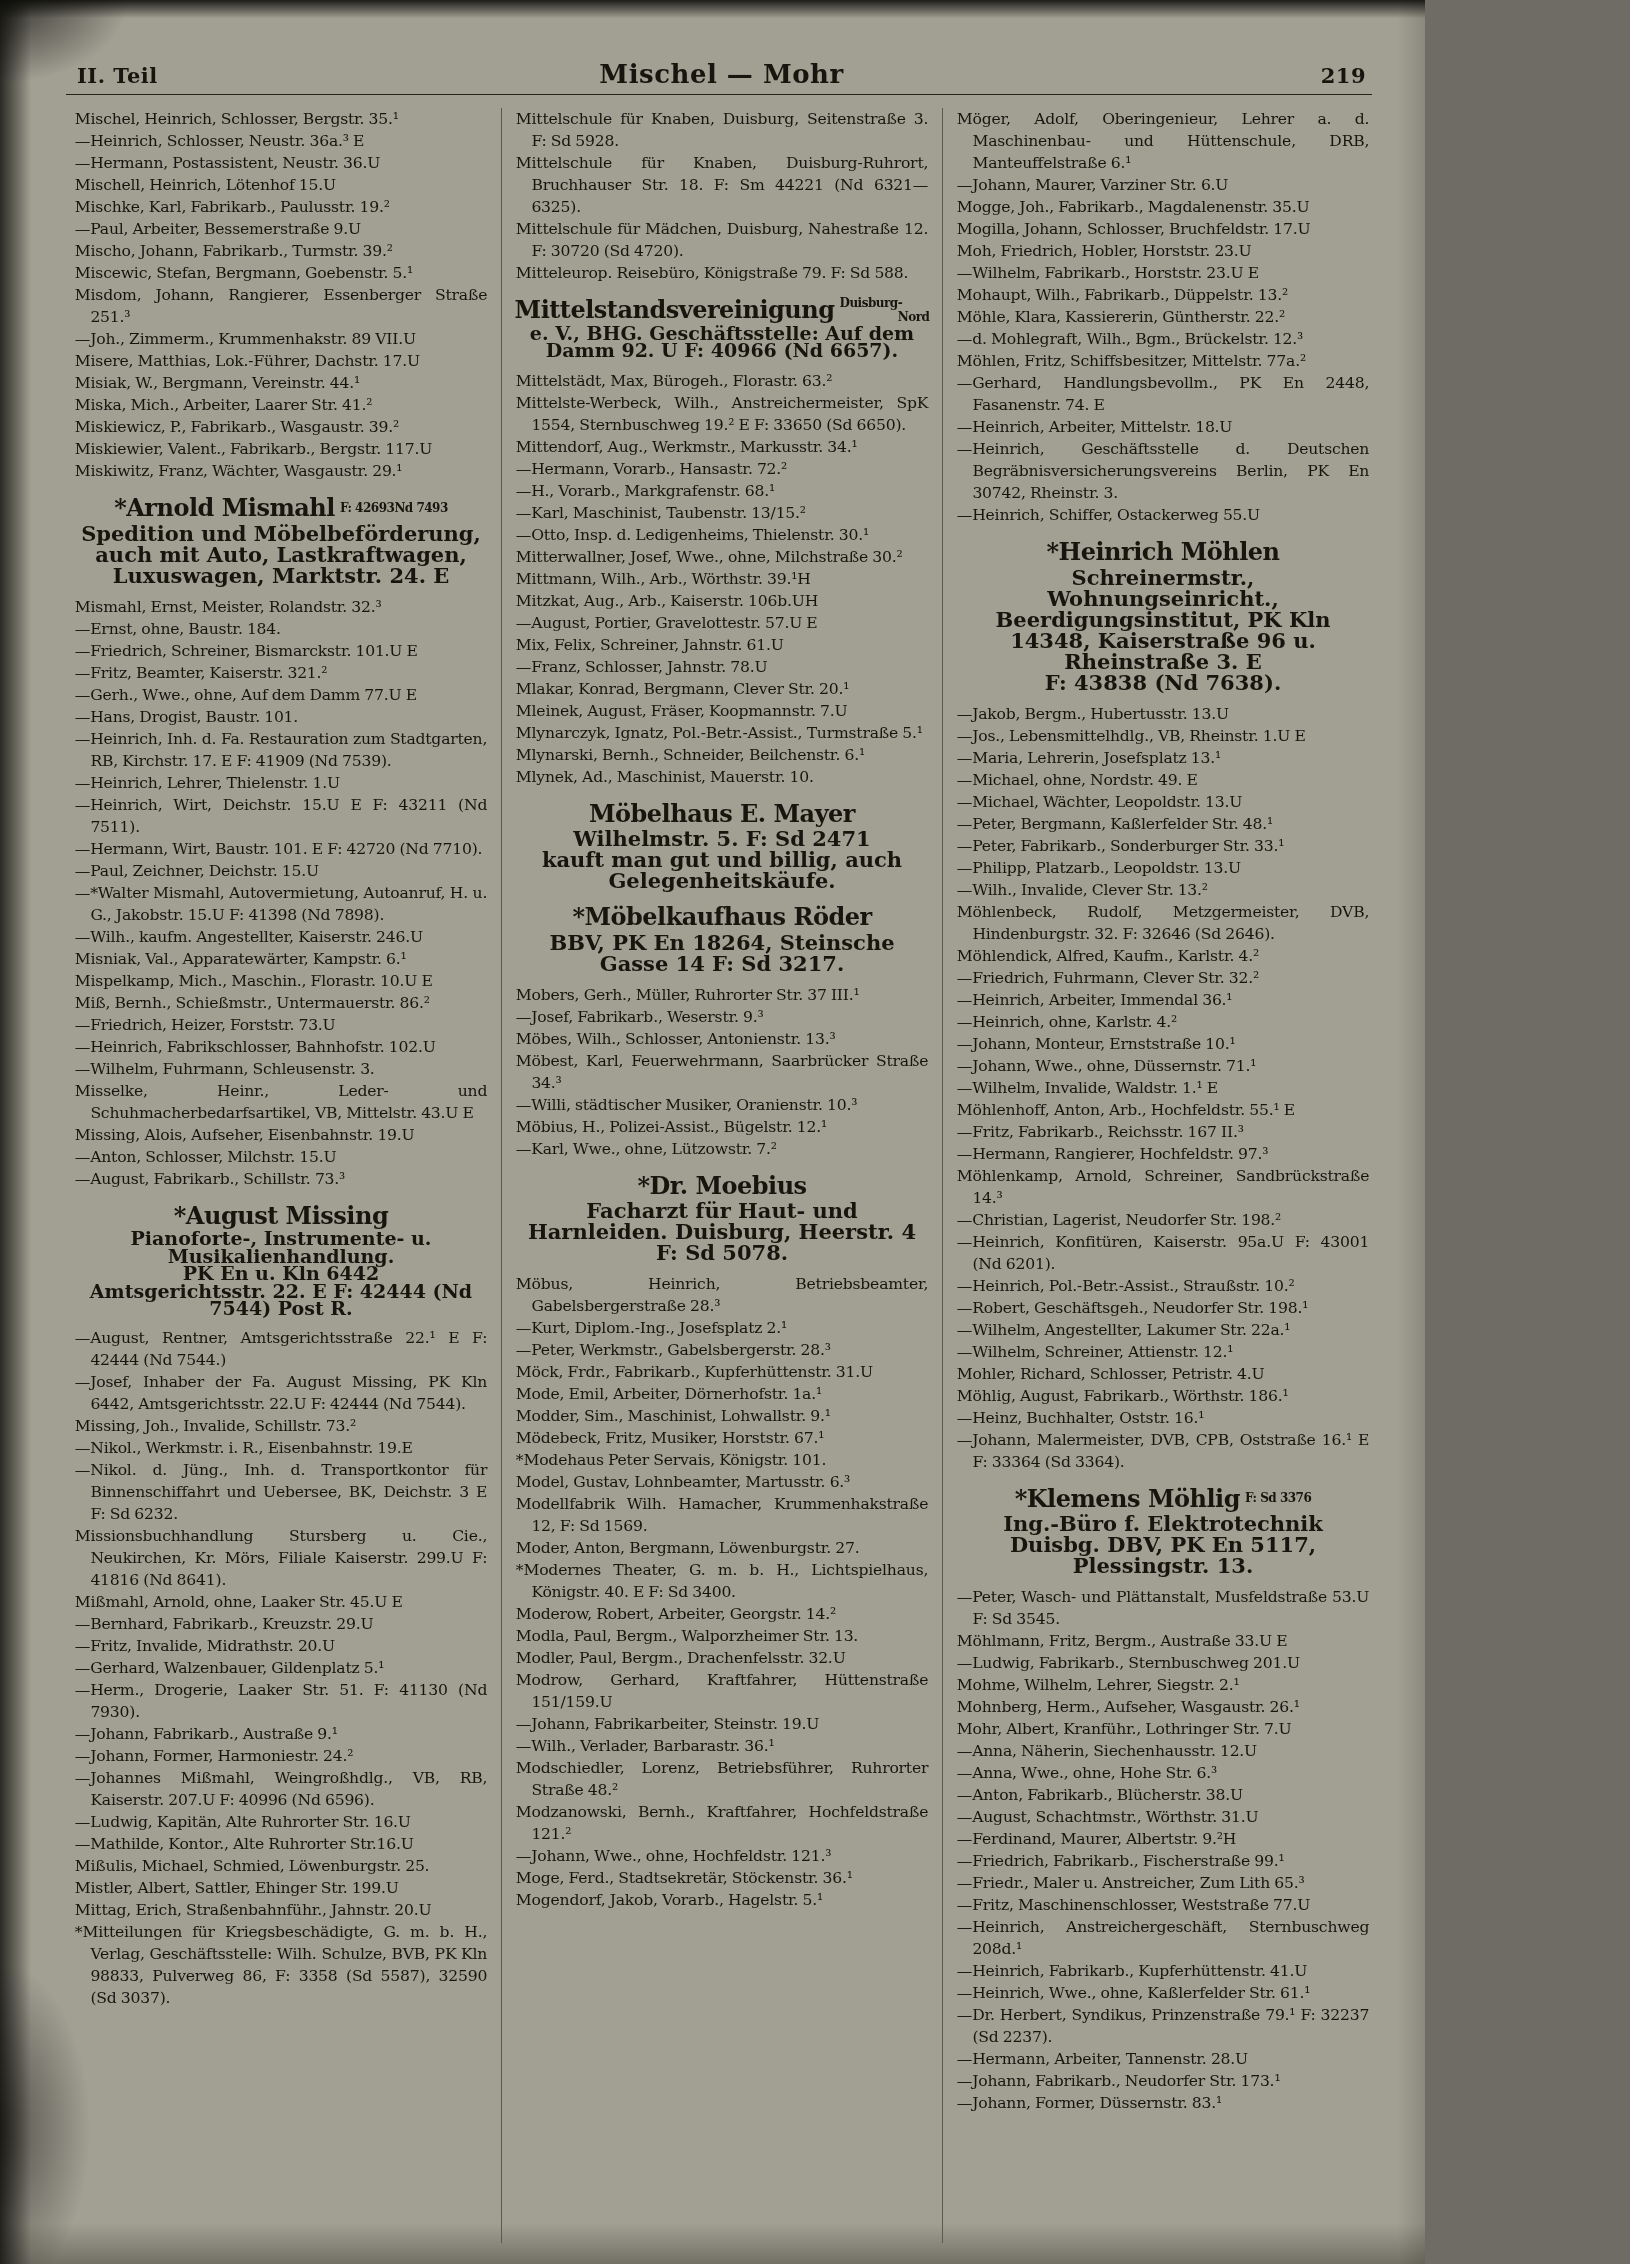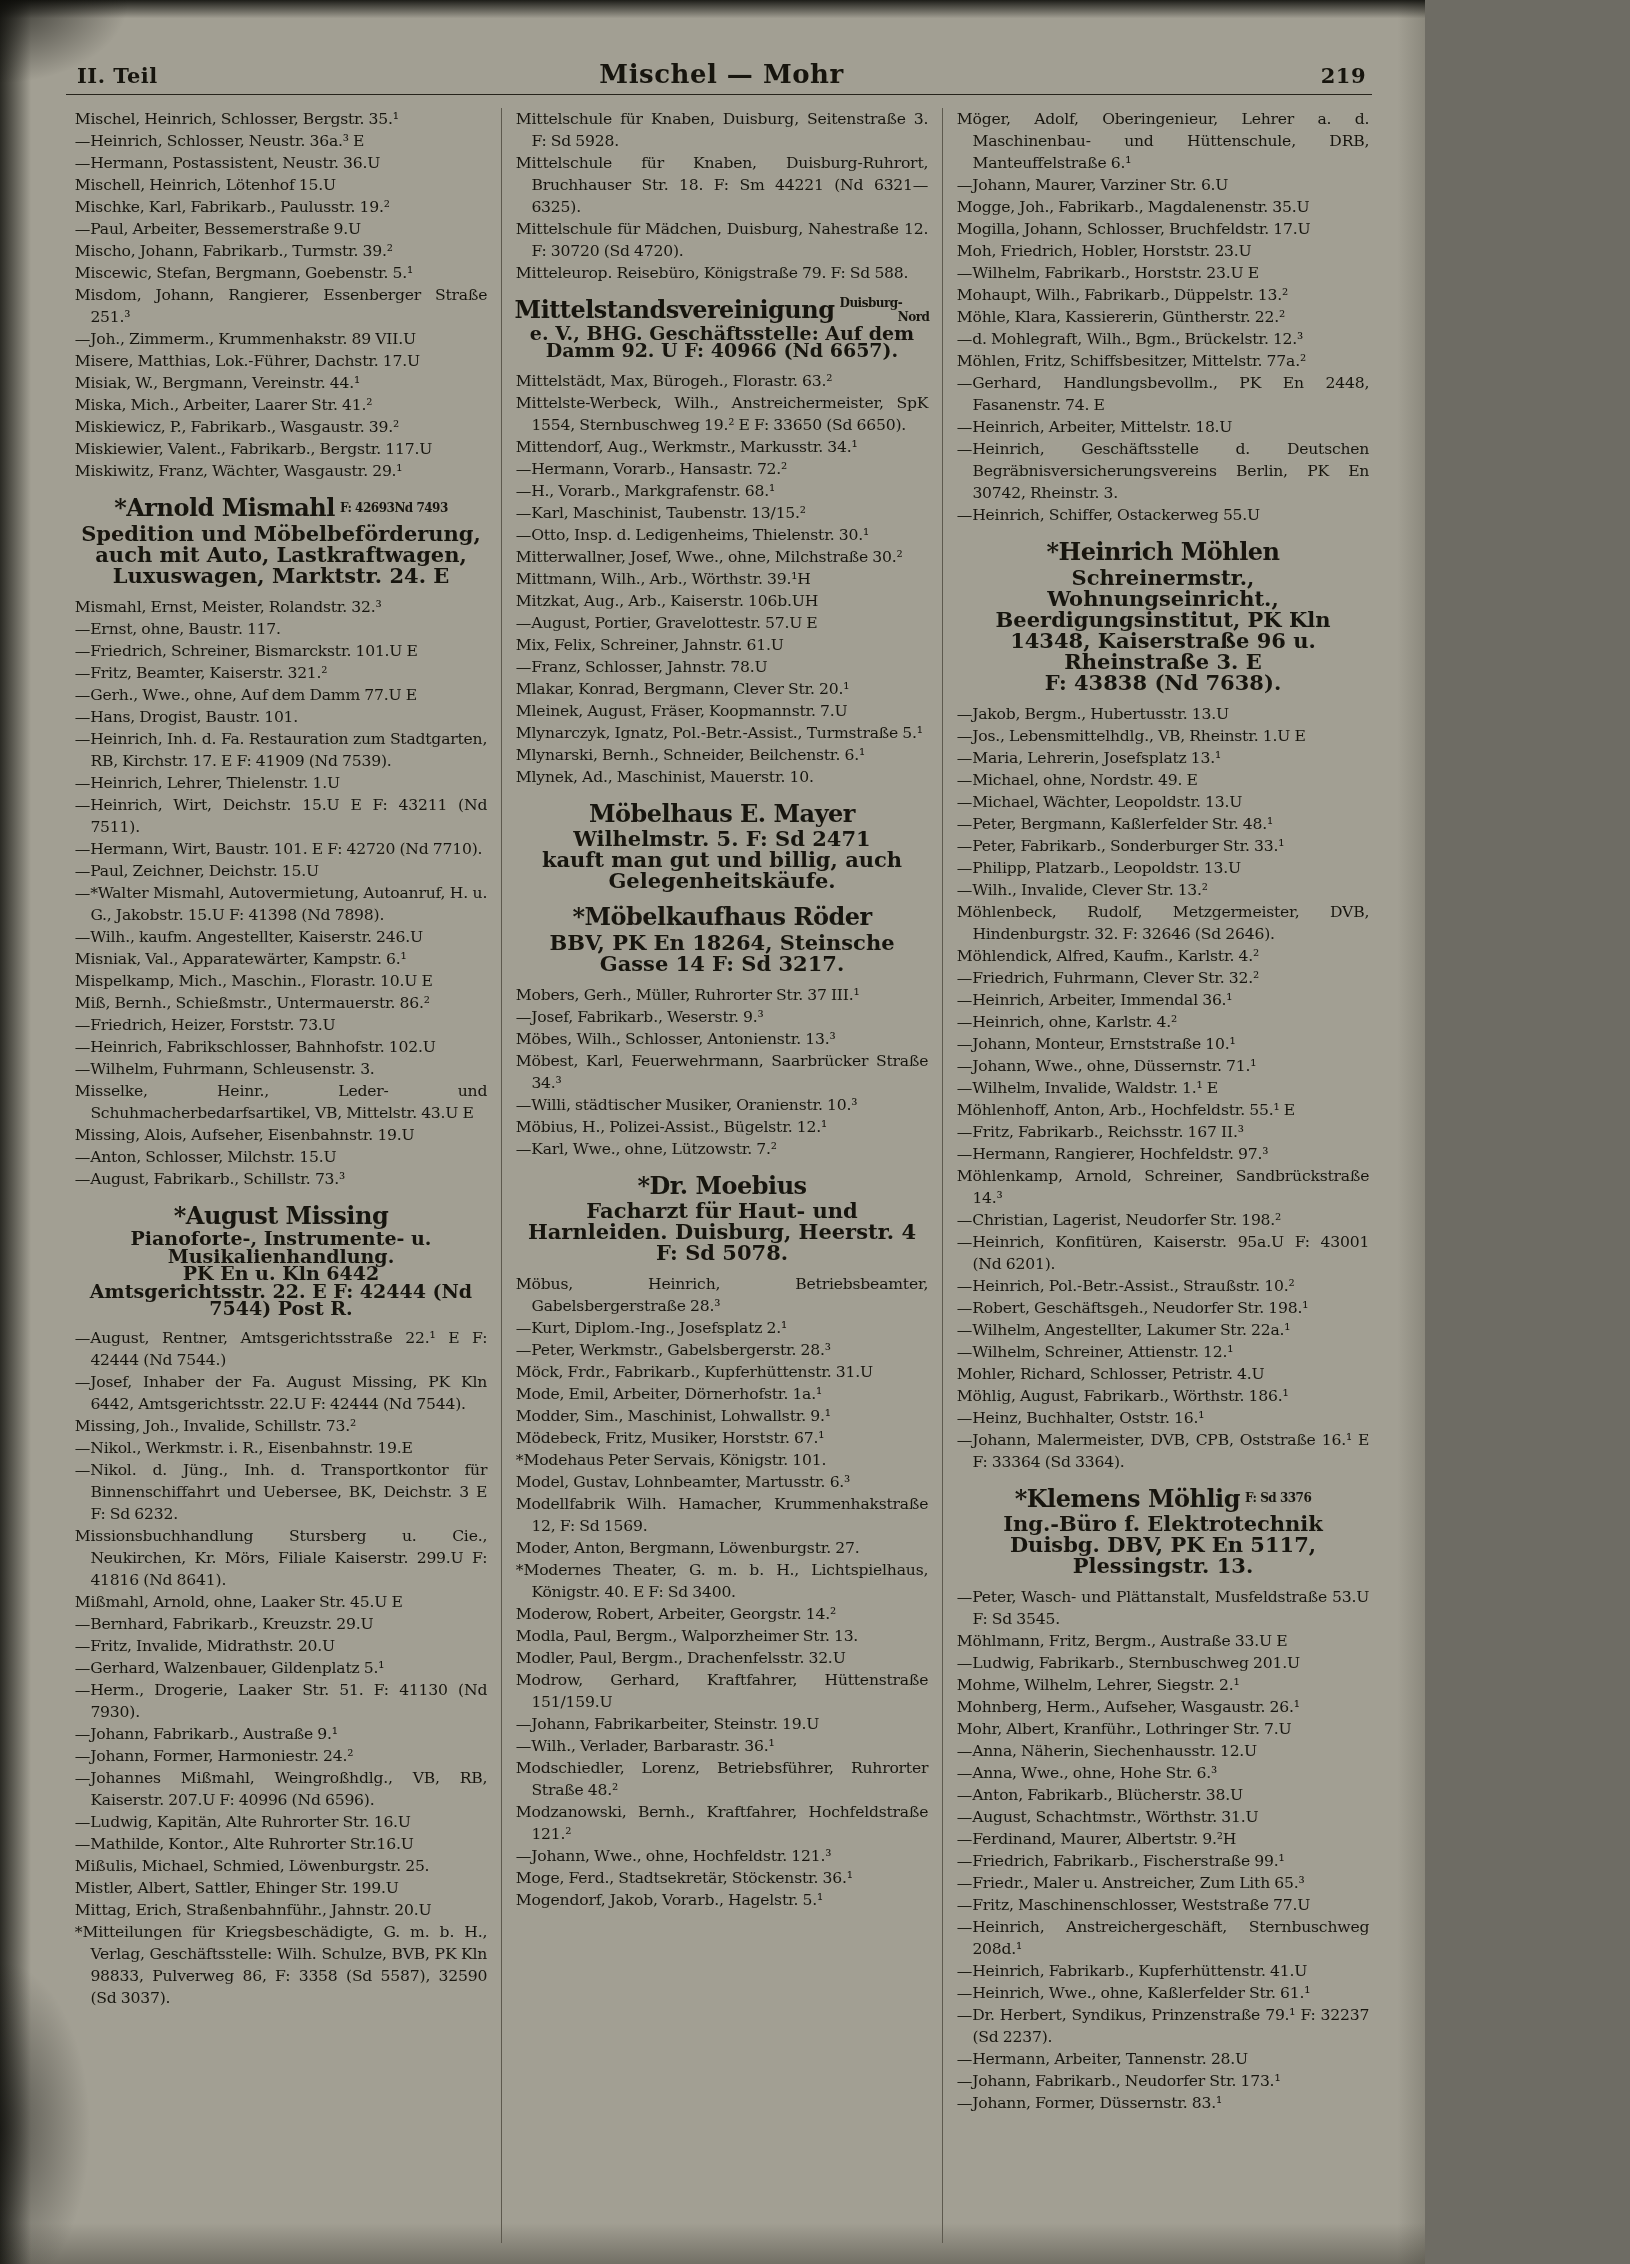--- a/index.html
+++ b/index.html
@@ -83,21 +83,21 @@
           <div class="ad-line ad-t">
             <span class="ad-main">*Arnold Mismahl</span>
             <span class="ad-aside">
               <span class="ad-aside-line">F: 42693</span>
               <span class="ad-aside-line">Nd 7493</span>
             </span>
           </div>
           <div class="ad-line ad-b">Spedition und Möbelbeförderung, auch mit Auto, Lastkraftwagen, Luxuswagen, Marktstr. 24. E</div>
         </div>
         <p class="entry">Mismahl, Ernst, Meister, Rolandstr. 32.³</p>
-        <p class="entry">—Ernst, ohne, Baustr. 117.</p>
+        <p class="entry">—Ernst, ohne, Baustr. 184.</p>
         <p class="entry">—Friedrich, Schreiner, Bismarckstr. 101.U E</p>
         <p class="entry">—Fritz, Beamter, Kaiserstr. 321.²</p>
         <p class="entry">—Gerh., Wwe., ohne, Auf dem Damm 77.U E</p>
         <p class="entry">—Hans, Drogist, Baustr. 101.</p>
         <p class="entry">—Heinrich, Inh. d. Fa. Restauration zum Stadtgarten, RB, Kirchstr. 17. E F: 41909 (Nd 7539).</p>
         <p class="entry">—Heinrich, Lehrer, Thielenstr. 1.U</p>
         <p class="entry">—Heinrich, Wirt, Deichstr. 15.U E F: 43211 (Nd 7511).</p>
         <p class="entry">—Hermann, Wirt, Baustr. 101. E F: 42720 (Nd 7710).</p>
         <p class="entry">—Paul, Zeichner, Deichstr. 15.U</p>
         <p class="entry">—*Walter Mismahl, Autovermietung, Autoanruf, H. u. G., Jakobstr. 15.U F: 41398 (Nd 7898).</p>

